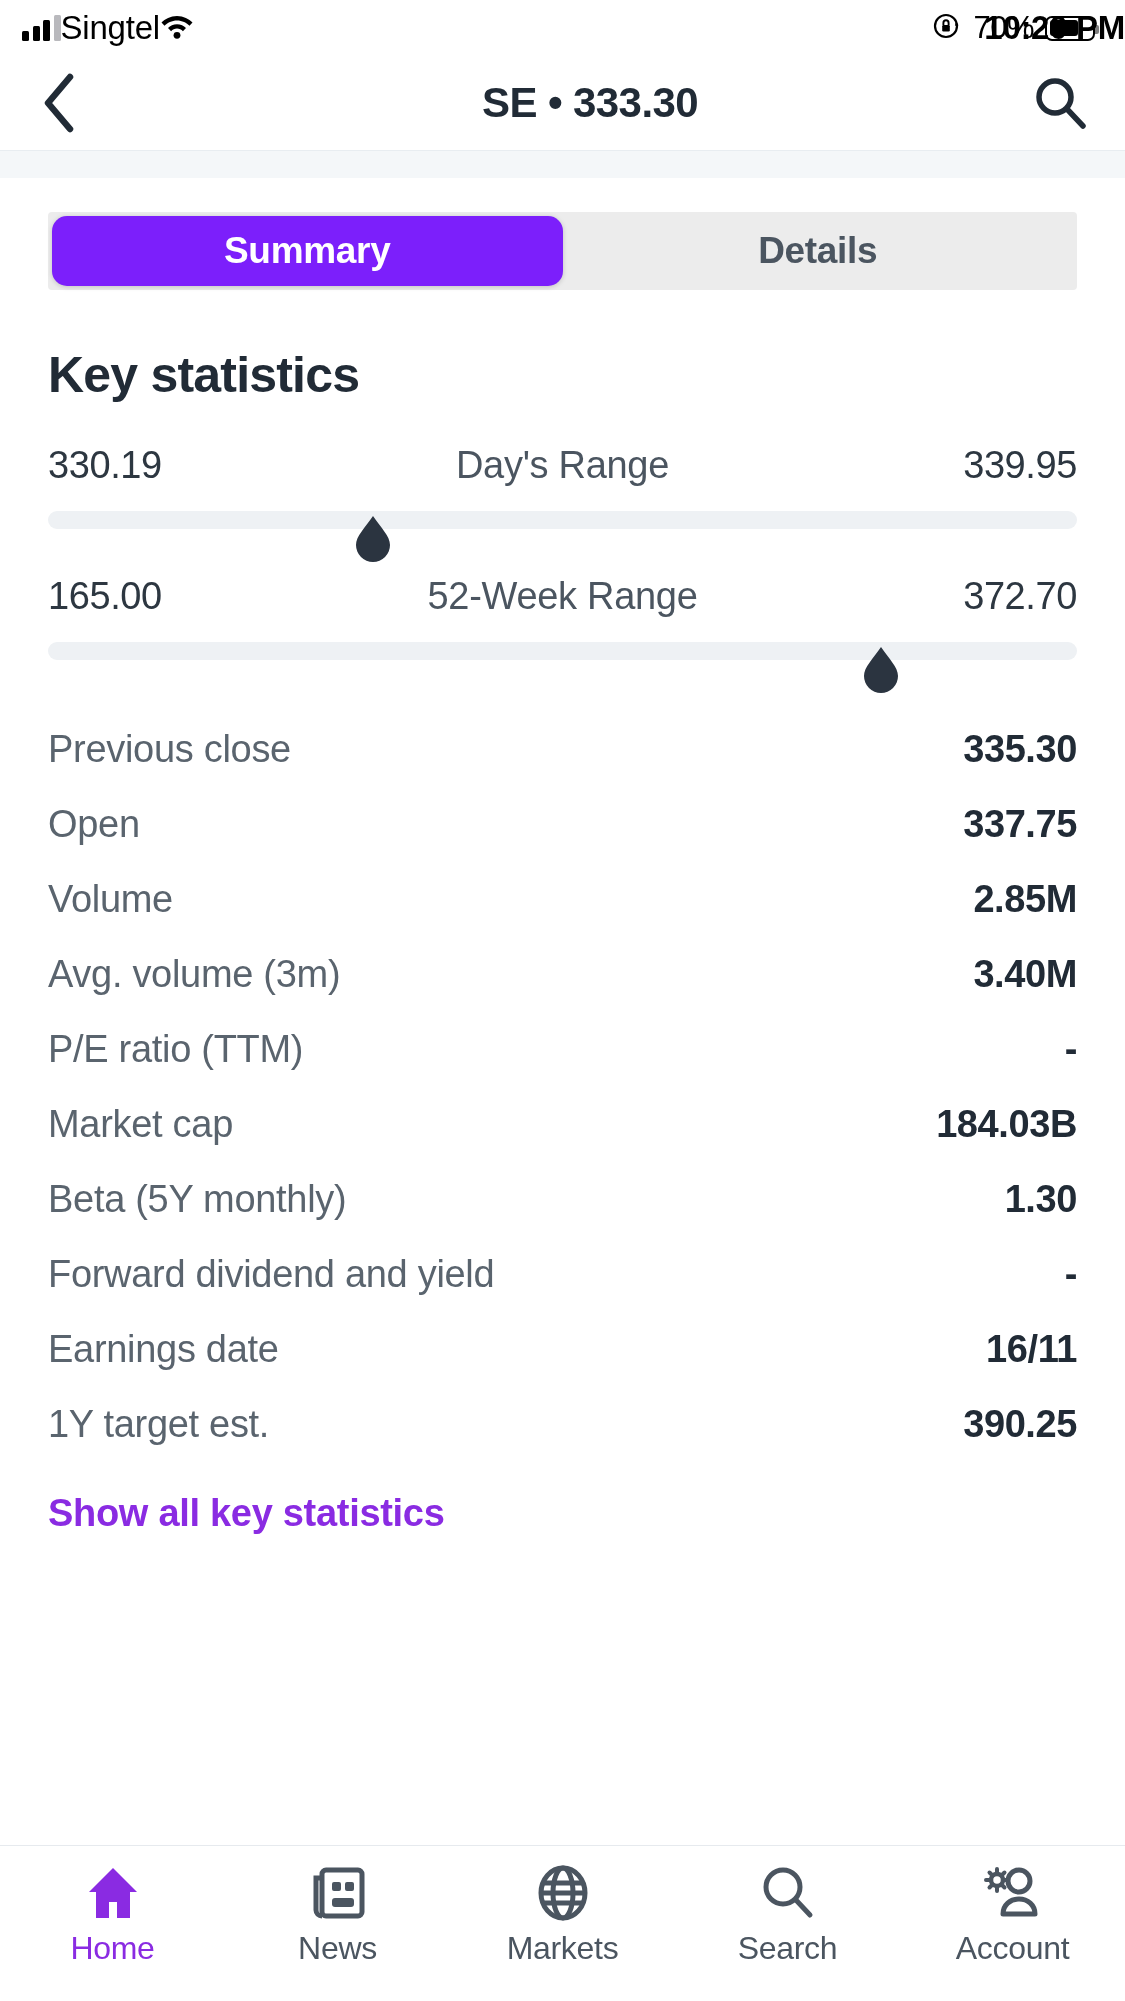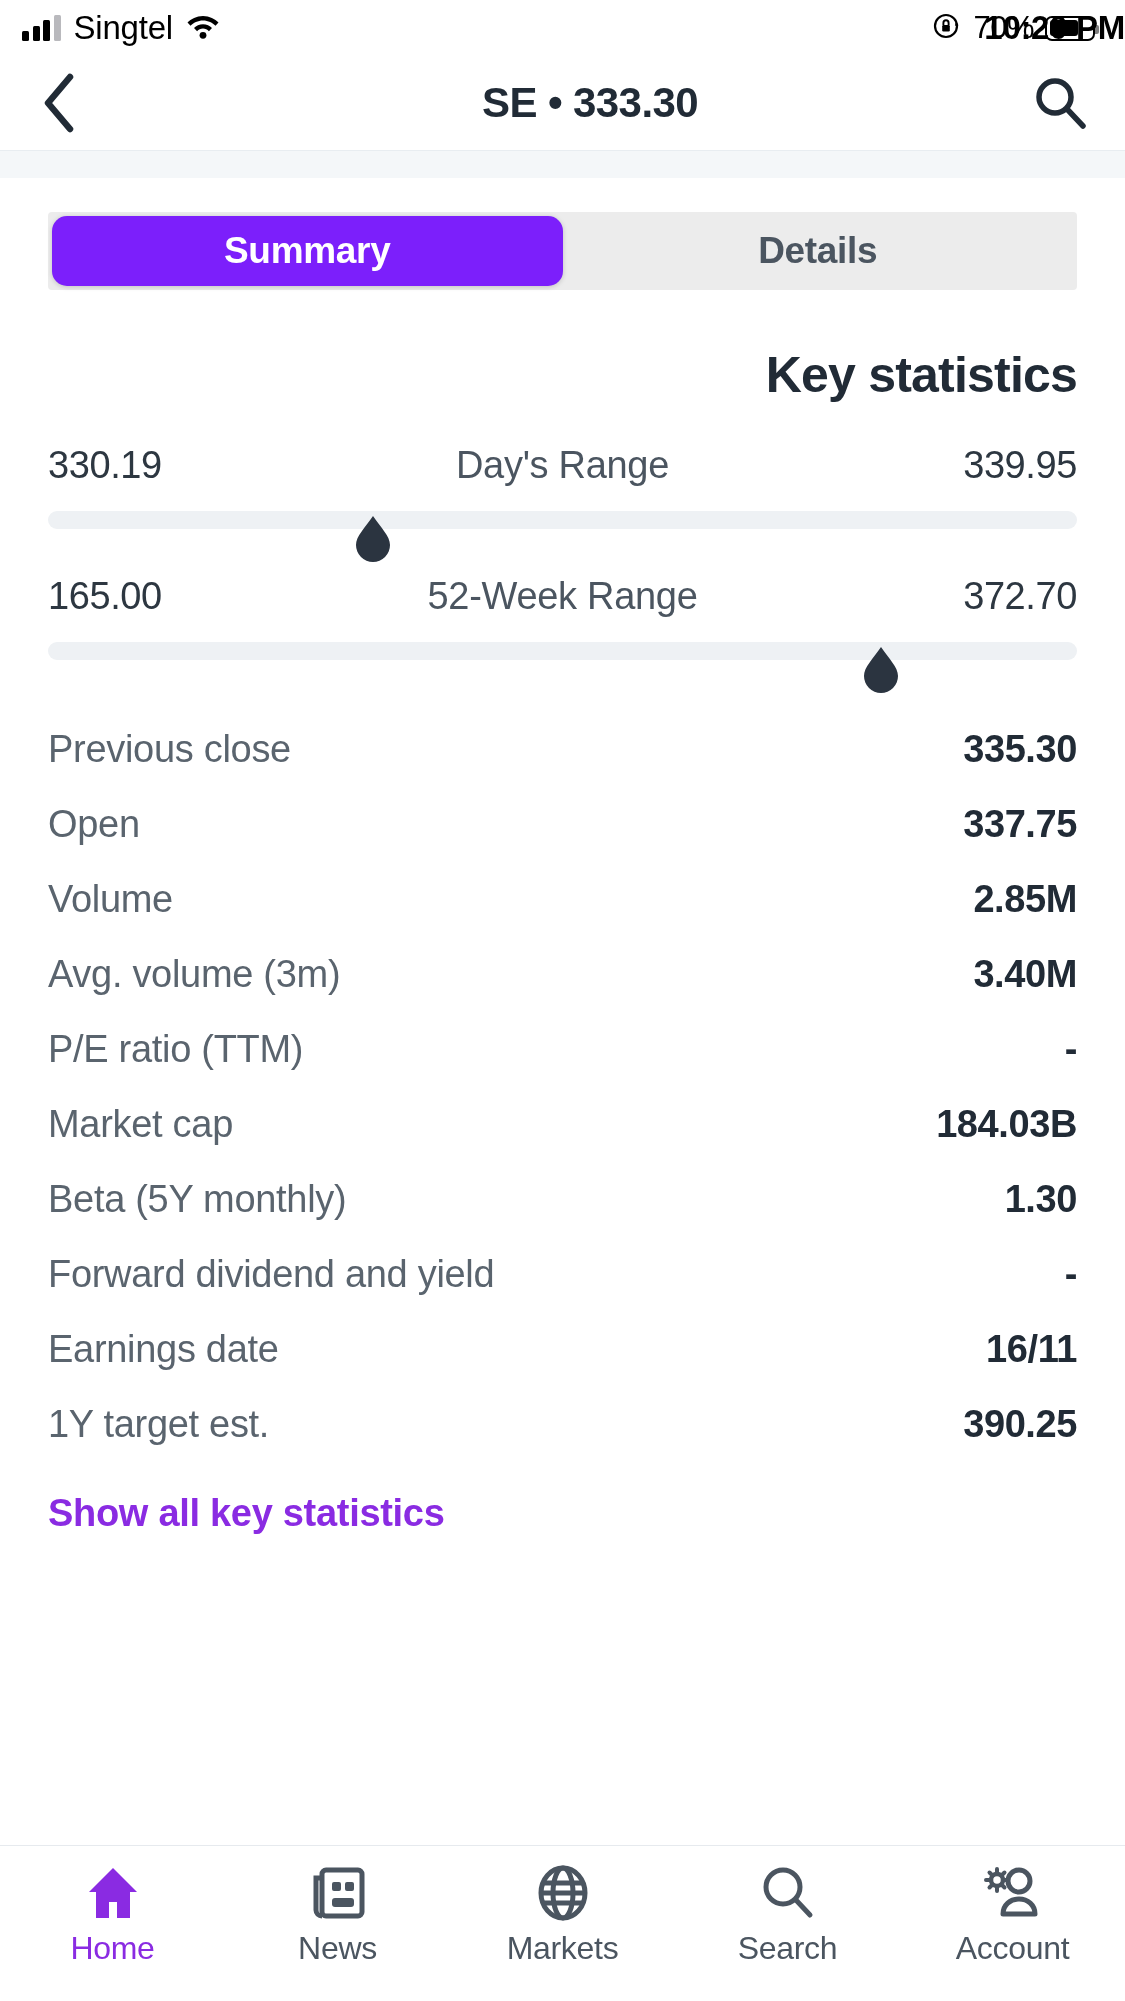--- a/index.html
+++ b/index.html
@@ -13,21 +13,21 @@
   }
   .phone { position:relative; width:1125px; height:2001px; background:#fff; display:flex; flex-direction:column; }
 
   
   .statusbar {
     height:56px; flex:0 0 56px;
     display:flex; align-items:center;
     padding:0 30px 0 22px;
     position:relative;
   }
-  .sb-left { display:flex; align-items:center; gap:13px; }
+  .sb-left { display:flex; align-items:center; }
   .sb-center {
     position:absolute; left:0; right:0; text-align:right;
     font-size:33px; font-weight:700; letter-spacing:-0.3px; color:#000;
     pointer-events:none;
   }
   .sb-right { margin-left:auto; display:flex; align-items:center; gap:11px; z-index:2; }
   .carrier { font-size:33px; font-weight:500; color:#000; letter-spacing:-0.2px; }
   .pct { font-size:31px; font-weight:400; color:#000; letter-spacing:-0.5px; }
 
   .bars { display:flex; align-items:flex-end; gap:3.5px; height:26px; }
@@ -68,21 +68,21 @@
   .seg-btn {
     flex:1 1 50%; height:100%;
     display:flex; align-items:center; justify-content:center;
     font-size:37px; font-weight:700; letter-spacing:-0.3px;
     border-radius:15px; color:#4b5560;
   }
   .seg-btn.active { background:#7C1FFB; color:#fff; box-shadow:0 1px 5px rgba(0,0,0,.18); }
 
   .section-title {
     margin-top:56px;
-    font-size:50px; font-weight:700; color:#212b36; letter-spacing:-0.8px;text-align:right;
+    font-size:50px; font-weight:700; color:#212b36; letter-spacing:-0.8px;
   }
 
   
   .range-block { margin-top:40px; }
   .range-head { display:flex; align-items:baseline; justify-content:space-between;gap:35px; }
   .range-lo, .range-hi { font-size:38px; font-weight:400; color:#2d3741; letter-spacing:-0.4px; }
   .range-label { font-size:38px; font-weight:400; color:#4b5560; letter-spacing:-0.3px; }
   .track {
     margin-top:24px; height:18px; border-radius:9px; background:#eef1f4; position:relative;
   }

